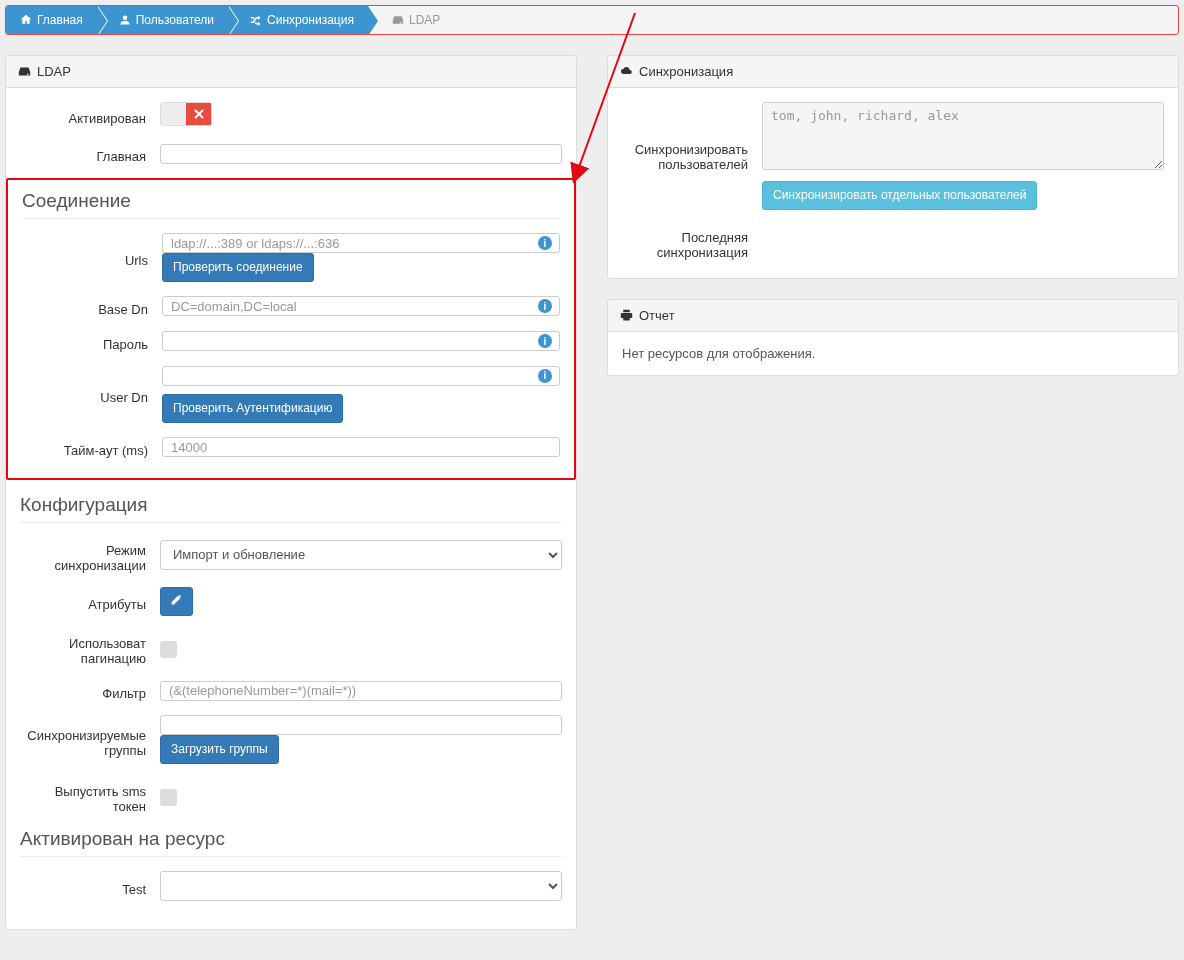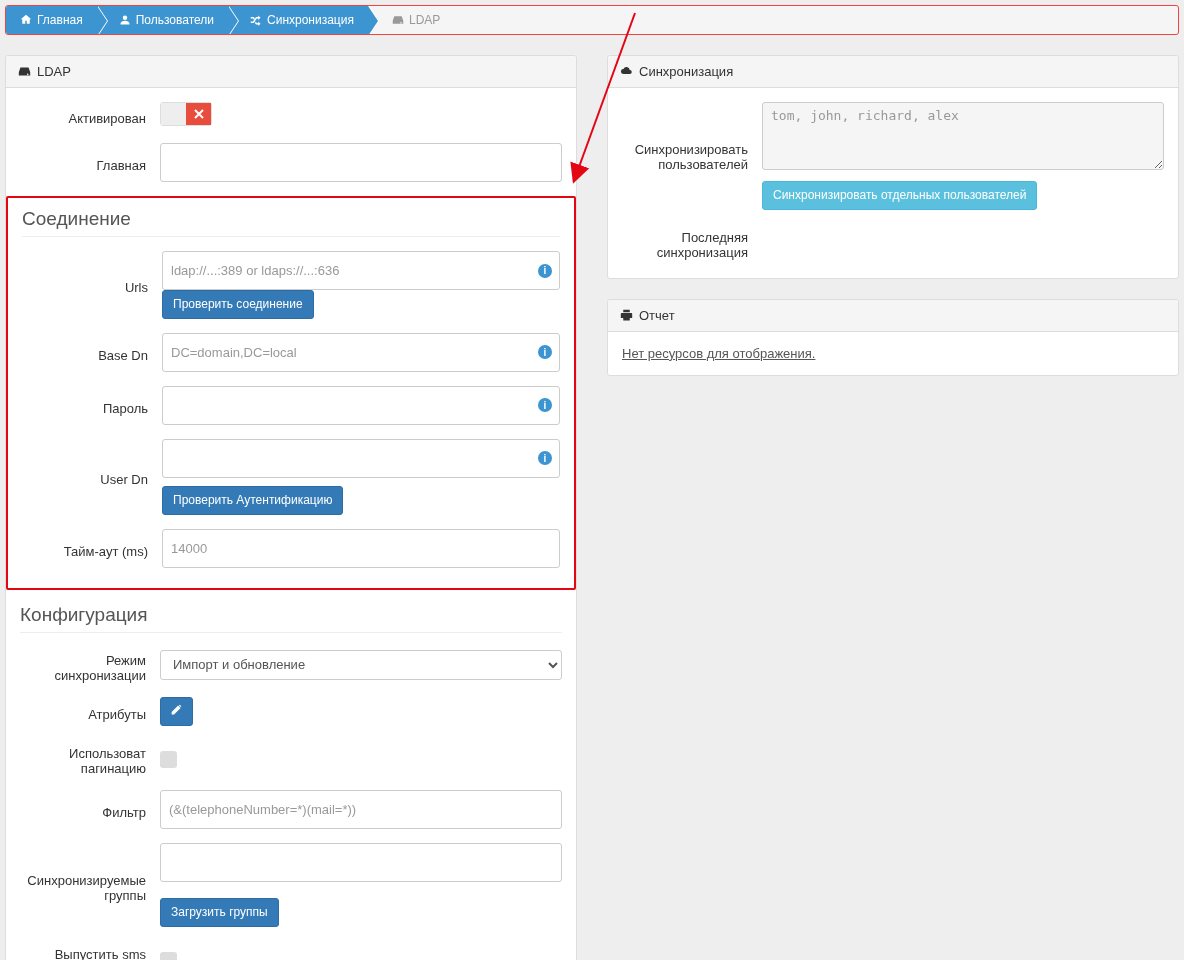--- a/index.html
+++ b/index.html
@@ -15,40 +15,40 @@
 .row { display: flex; gap: 30px; }
 .col-left { flex: 1; min-width: 0; }
 .col-right { flex: 1; min-width: 0; }
 .panel { background: #fff; border: 1px solid #ddd; border-radius: 3px; margin-bottom: 20px; }
 .panel-heading { background: #f5f5f5; border-bottom: 1px solid #ddd; padding: 8px 12px; font-size: 13px; color: #333; border-top-left-radius: 3px; border-top-right-radius: 3px; display: flex; align-items: center; }
 .panel-heading svg { margin-right: 6px; width: 13px; height: 13px; fill: currentColor; }
 .panel-body { padding: 14px; }
 .form-group { display: flex; margin-bottom: 14px; align-items: center; }
 .form-group .label { width: 140px; text-align: right; padding-right: 14px; padding-top: 6px; font-size: 13px; color: #333; }
 .form-group .control { flex: 1; }
-.form-control { width: 100%; border: 1px solid #ccc; border-radius: 3px; padding: 5px 8px; font-size: 13px; color: #555; background: #fff; height: 39px; }
+.form-control { width: 100%; border: 1px solid #ccc; border-radius: 3px; padding: 5px 8px; font-size: 13px; color: #555; background: #fff; height: 20px; }
 .form-control::placeholder { color: #999; }
 textarea.form-control { height: 68px; resize: vertical; background: #f5f5f5; }
 select.form-control { height: 30px; }
 .input-wrap { position: relative; }
 .input-wrap .info-icon { position: absolute; right: 8px; top: 50%; transform: translateY(-50%); width: 14px; height: 14px; border-radius: 50%; background: #3c94d1; display: flex; align-items: center; justify-content: center; color: #fff; font-size: 10px; font-weight: bold; cursor: default; }
 .btn { display: inline-block; padding: 5px 10px; font-size: 12px; border-radius: 3px; border: 1px solid transparent; cursor: pointer; line-height: 1.4; }
 .btn-primary { background: #337ab7; border-color: #2e6da4; color: #fff; }
 .btn-info { background: #5bc0de; border-color: #46b8da; color: #fff; }
 .btn-success { background: #71c971; border-color: #5eba5e; color: #fff; }
 .btn-icon { padding: 5px 9px; }
 .toggle { display: inline-block; width: 52px; height: 24px; border: 1px solid #ddd; border-radius: 3px; position: relative; background: #fff; cursor: pointer; }
 .toggle .handle { position: absolute; left: 50%; top: 0; bottom: 0; width: 50%; background: #e74c3c; display: flex; align-items: center; justify-content: center; }
 .toggle .handle svg { fill: #fff; width: 10px; height: 10px; }
 .toggle .bar { position: absolute; left: 0; top: 0; bottom: 0; width: 50%; background: #eee; }
 .checkbox-box { width: 17px; height: 17px; border-radius: 3px; background: #ddd; display: inline-block; cursor: pointer; margin-top: 5px; }
 .section-title { font-size: 19px; color: #555; margin-bottom: 6px; font-weight: normal; }
 hr { border: none; border-top: 1px solid #eee; margin-bottom: 14px; }
 .link { color: #337ab7; cursor: pointer; }
-.hint-text { color: #555; font-size: 13px; text-decoration: underline; }
+.hint-text { color: #555; font-size: 13px; }
 .red-box { border: 2px solid #e30613; border-radius: 2px; }
 .arrow-overlay { position: fixed; left: 485px; top: 8px; pointer-events: none; }
 </style>
 </head>
 <body>
 
 <div class="breadcrumb">
   <div class="bc-item first">
     <svg viewBox="0 0 16 16">
         <path d="M8 1l7 6h-2v6H9v-4H7v4H3V7H1z"></path>
@@ -190,21 +190,21 @@
 
         <div class="form-group">
           <div class="label">Фильтр</div>
           <div class="control"><input class="form-control" type="text" placeholder="(&amp;(telephoneNumber=*)(mail=*))" style=""></div>
         </div>
 
         <div class="form-group">
           <div class="label">Синхронизируемые группы</div>
           <div class="control">
             <input class="form-control" type="text" style="">
-            <div style="margin-top:16px;"><button class="btn btn-primary">Загрузить группы</button></div>
+            <div style="margin-top:0;"><button class="btn btn-primary">Загрузить группы</button></div>
           </div>
         </div>
 
         <div class="form-group">
           <div class="label">Выпустить sms токен</div>
           <div class="control"><span class="checkbox-box"></span></div>
         </div>
 
         <h3 class="section-title">Активирован на ресурс</h3>
         <hr>

